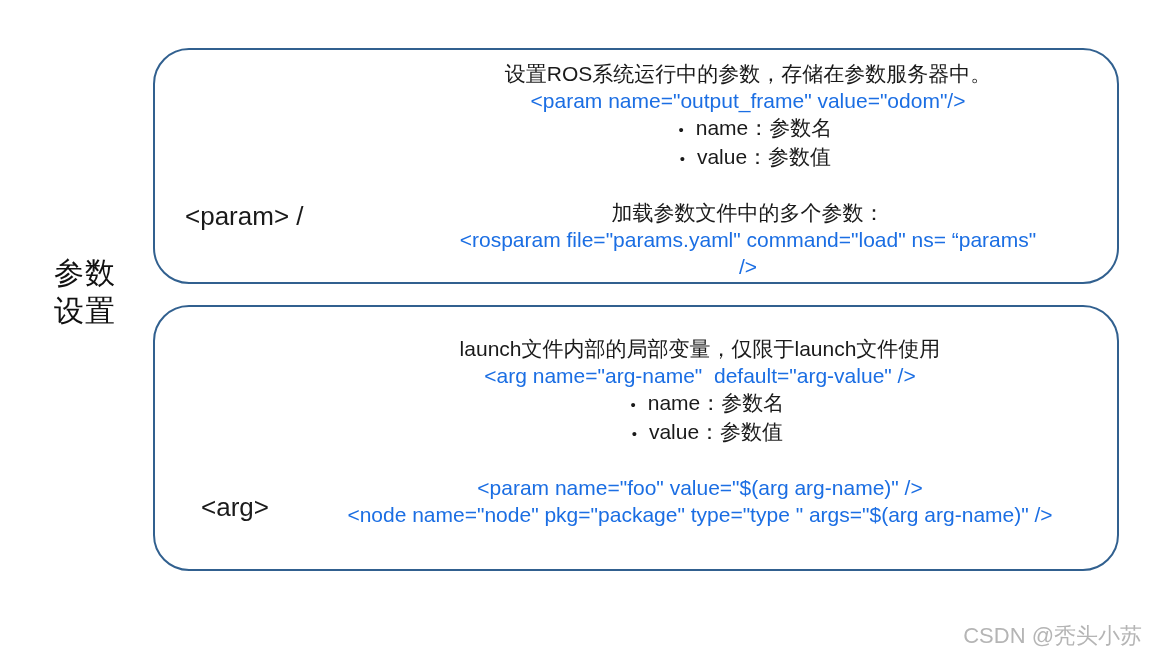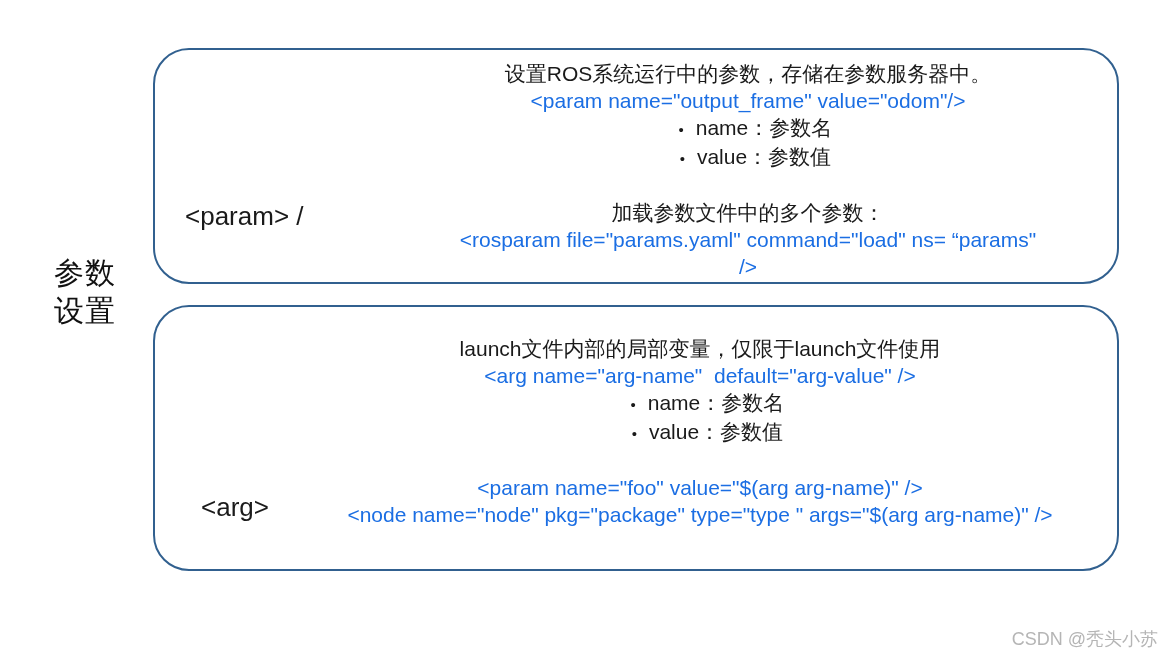--- a/index.html
+++ b/index.html
@@ -58,22 +58,22 @@
     display: inline-block;
     width: 32px;
     padding-left: 3px;
     box-sizing: border-box;
     font-size: 15px;
     color: #1a1a1a;
   }
 
   .watermark {
     position: absolute;
-    right: 11px; bottom: 5px;
-    font-size: 18px;
+    right: 27px; bottom: 5px;
+    font-size: 22px;
     color: #b5b5b5;
   }
 </style>
 </head>
 <body>
 
 <div class="slide">
 
   <div class="group-label">
     <div>参数</div>

